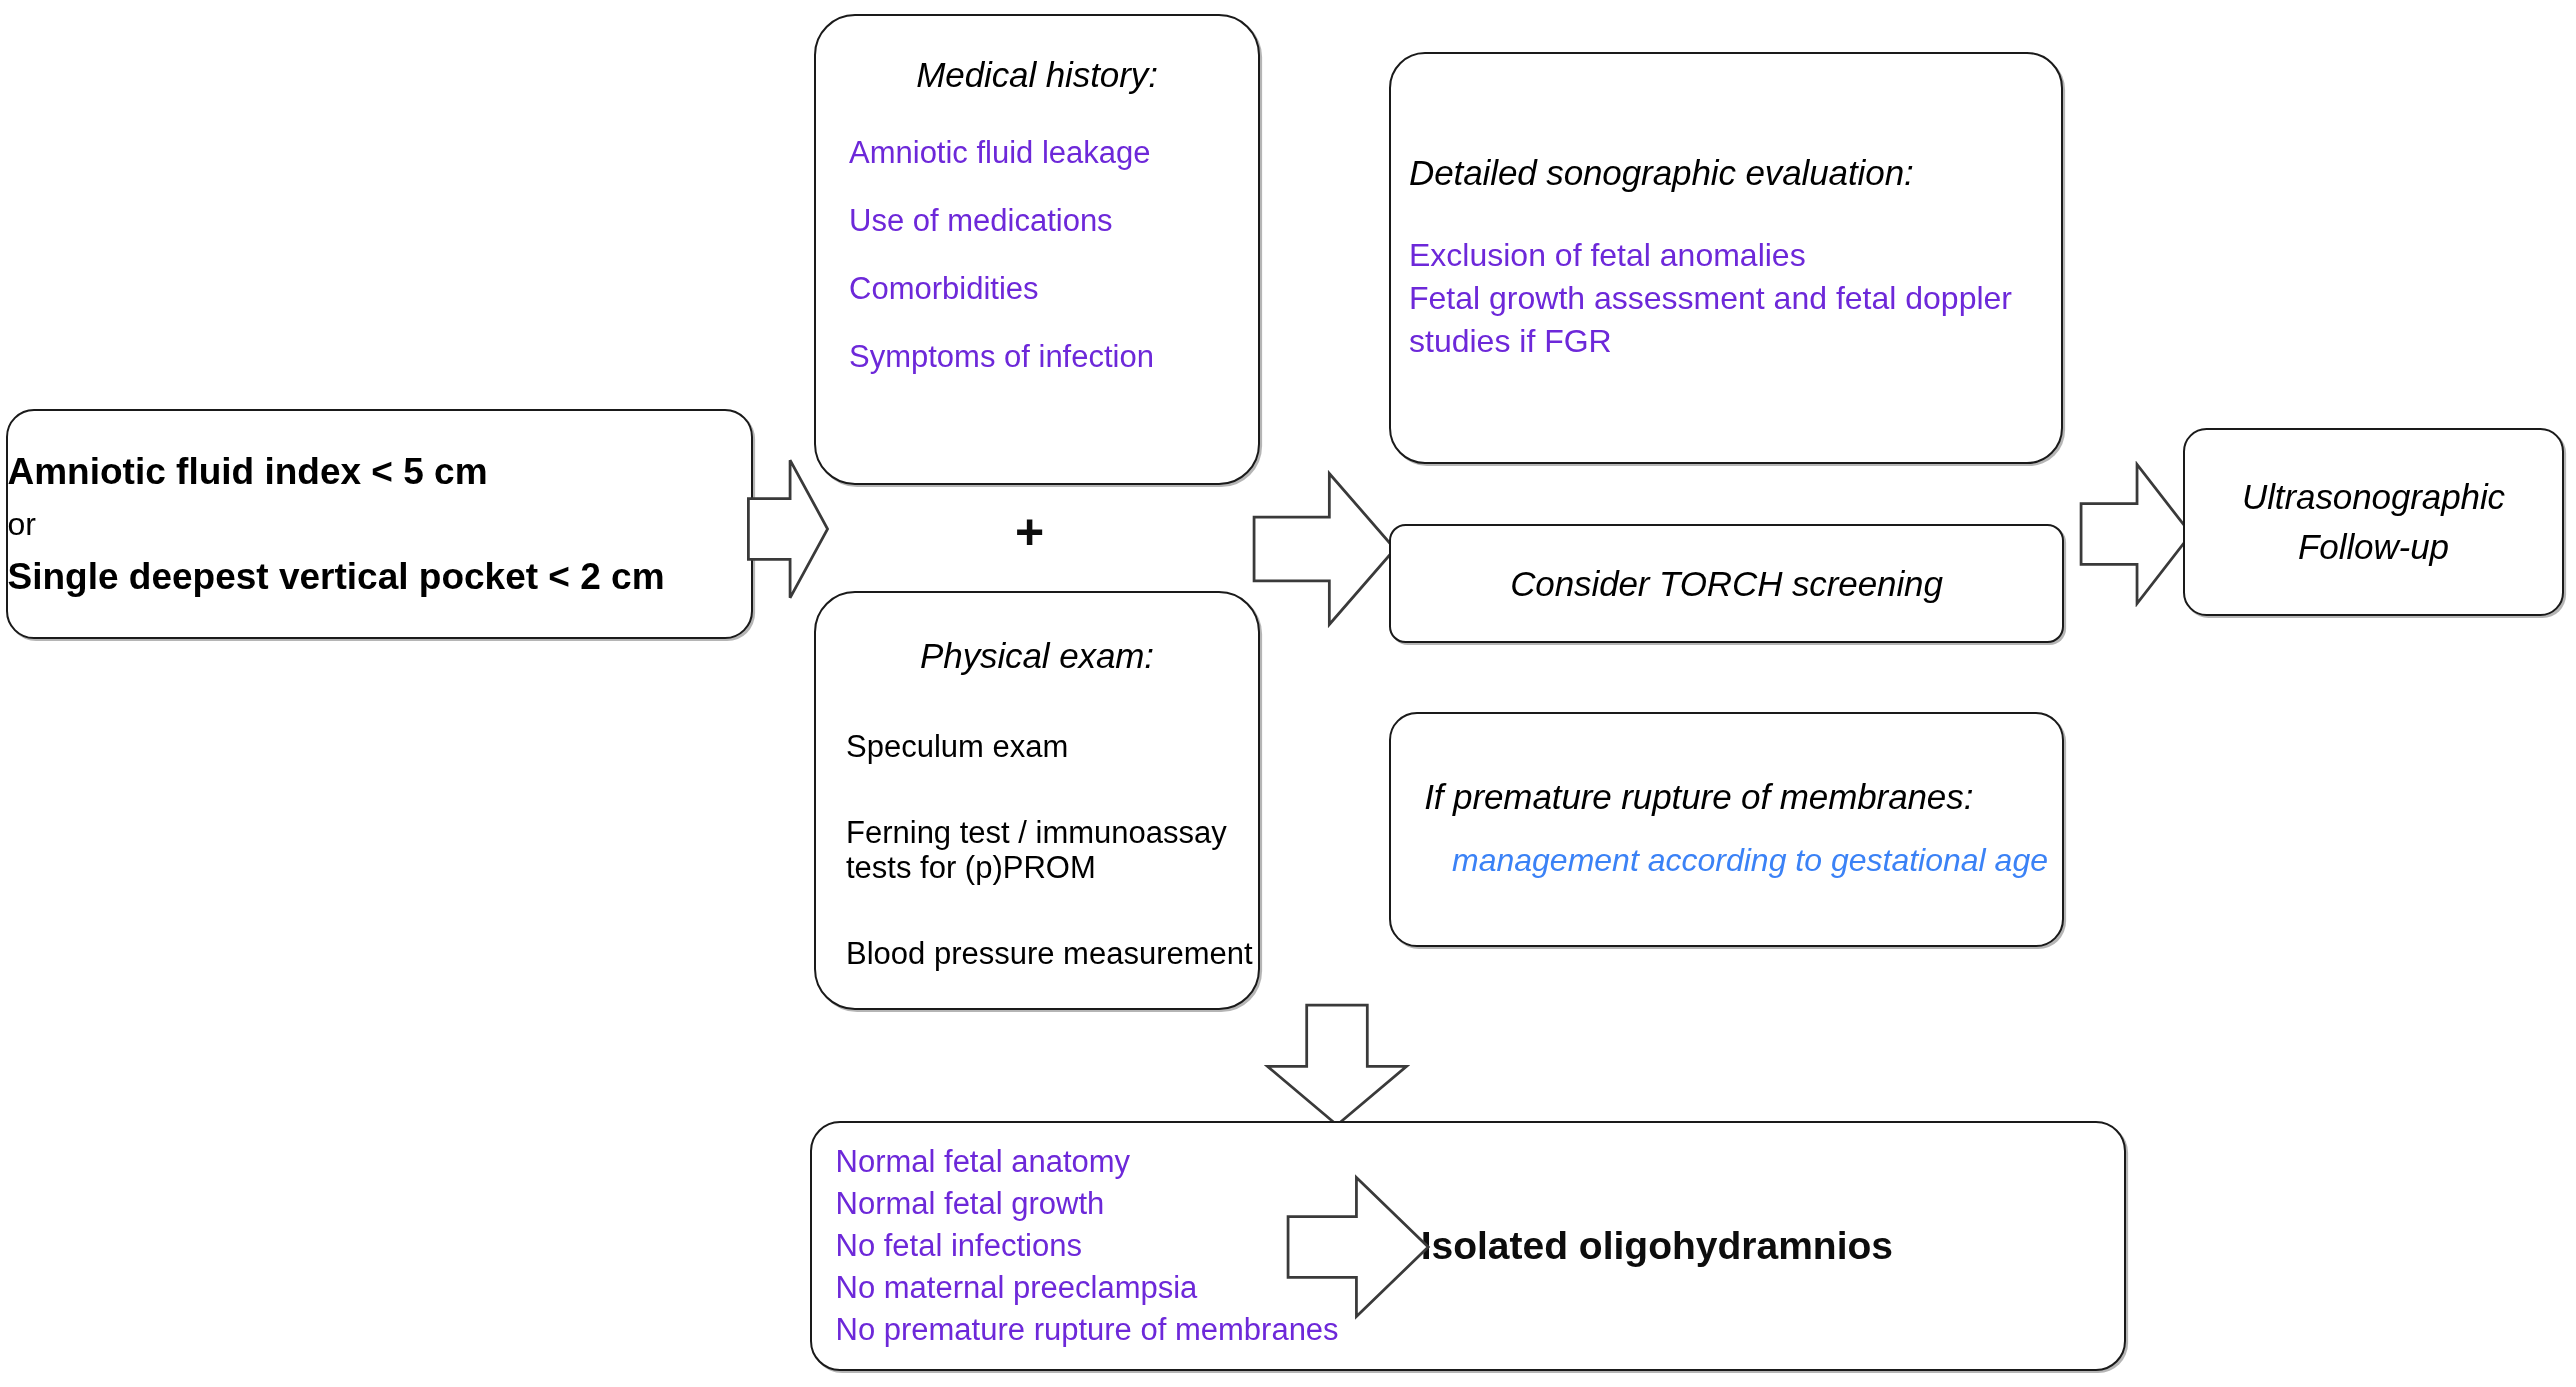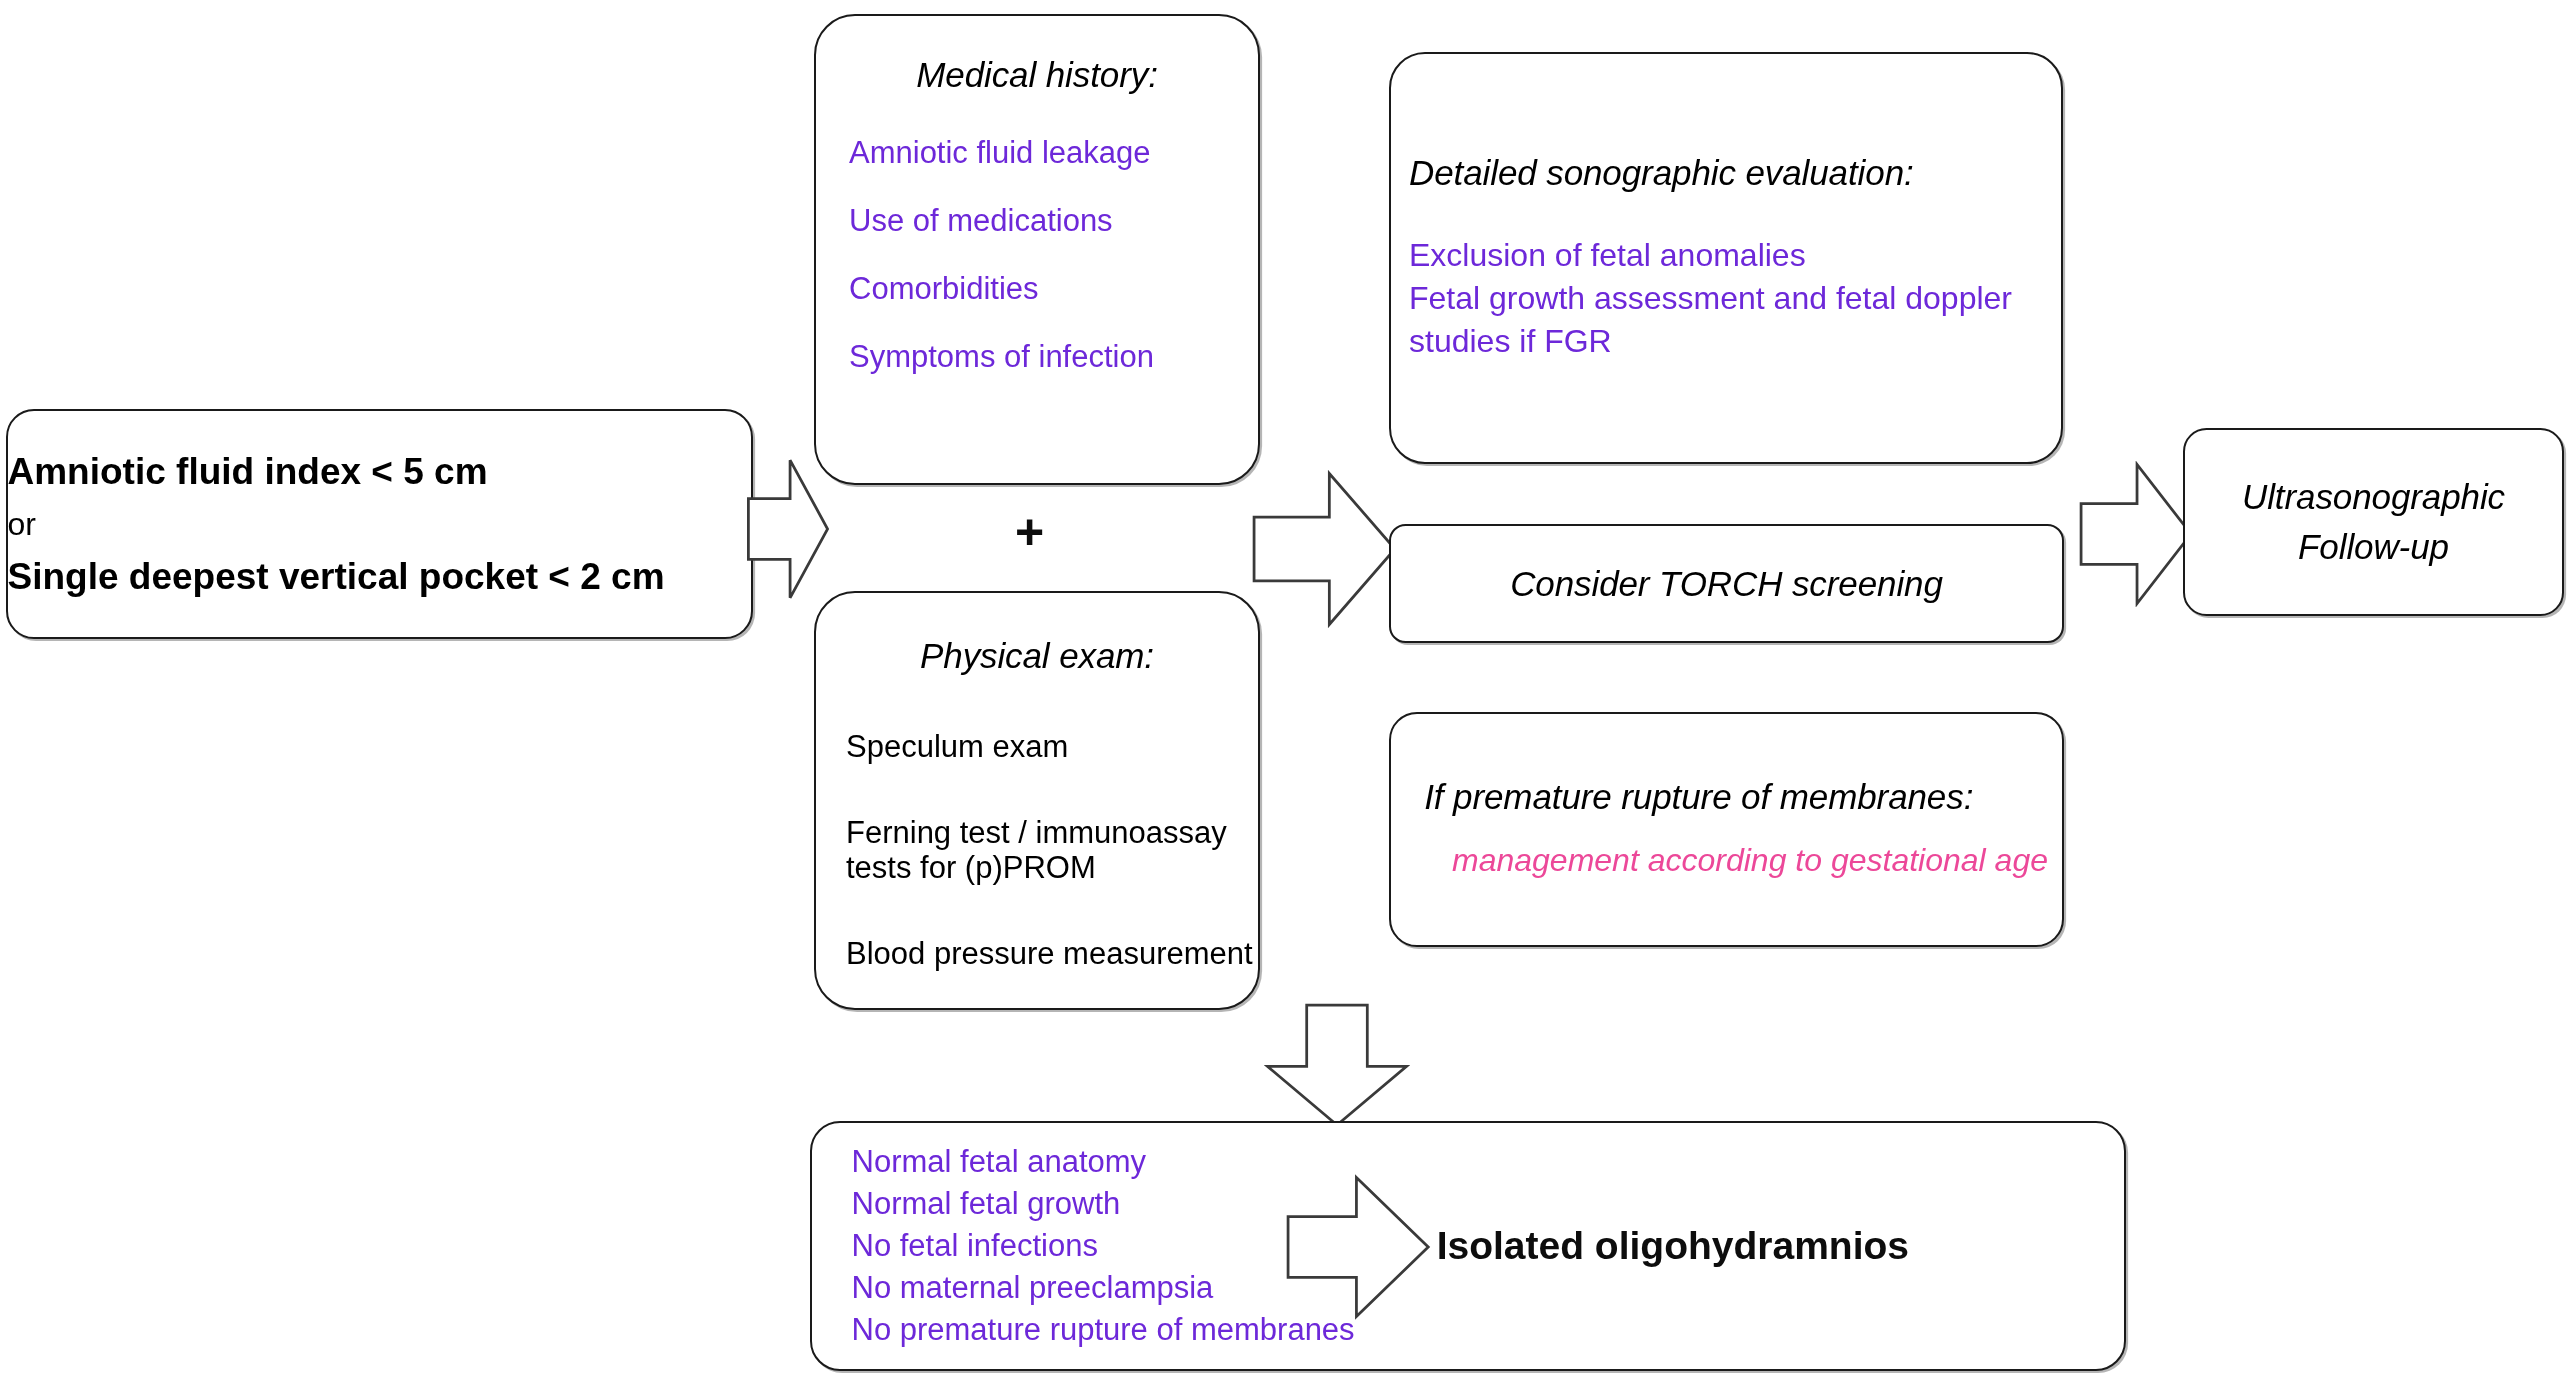--- a/index.html
+++ b/index.html
@@ -66,30 +66,30 @@
 
   
   #box-torch{left:1389px;top:524px;width:675px;height:119px;border-radius:16.6px;}
   #box-torch .box-inner{align-items:center;justify-content:center;}
   #box-torch .hdr{font-size:35px;}
 
   
   #box-prom{left:1389px;top:712px;width:675px;height:235px;border-radius:28px;}
   #box-prom .box-inner{justify-content:center;padding:0 23.5px;}
   #box-prom .hdr{font-size:35px;margin-bottom:23.5px;padding-left:9.7px;}
-  #box-prom .sub{font-size:32px;font-style:italic;text-align:center;line-height:1.3;color:#ec4899;}
+  #box-prom .sub{font-size:32px;font-style:italic;text-align:center;line-height:1.3;color:#3b82f6;}
 
   
   #box-usfu{left:2183px;top:428px;width:381px;height:188px;border-radius:23.5px;}
   #box-usfu .box-inner{align-items:center;justify-content:center;}
   #box-usfu .hdr{font-size:35px;text-align:center;line-height:1.42;}
 
   
   #box-concl{left:810px;top:1121px;width:1316px;height:250px;border-radius:30px;
-             flex-direction:row;align-items:center;padding-left:16px;}
+             flex-direction:row;align-items:center;}
   #concl-list{padding-left:23.5px;display:flex;flex-direction:column;gap:4.1px;}
   #concl-list .ln{font-size:31px;line-height:1.22;}
   #box-concl .result{
     font-size:39px;font-weight:bold;color:#0d0d0d;
     margin-left:82px;white-space:nowrap;
   }
 
   
   .arrow{position:absolute;}
   .arrow svg{display:block;width:100%;height:100%;}

